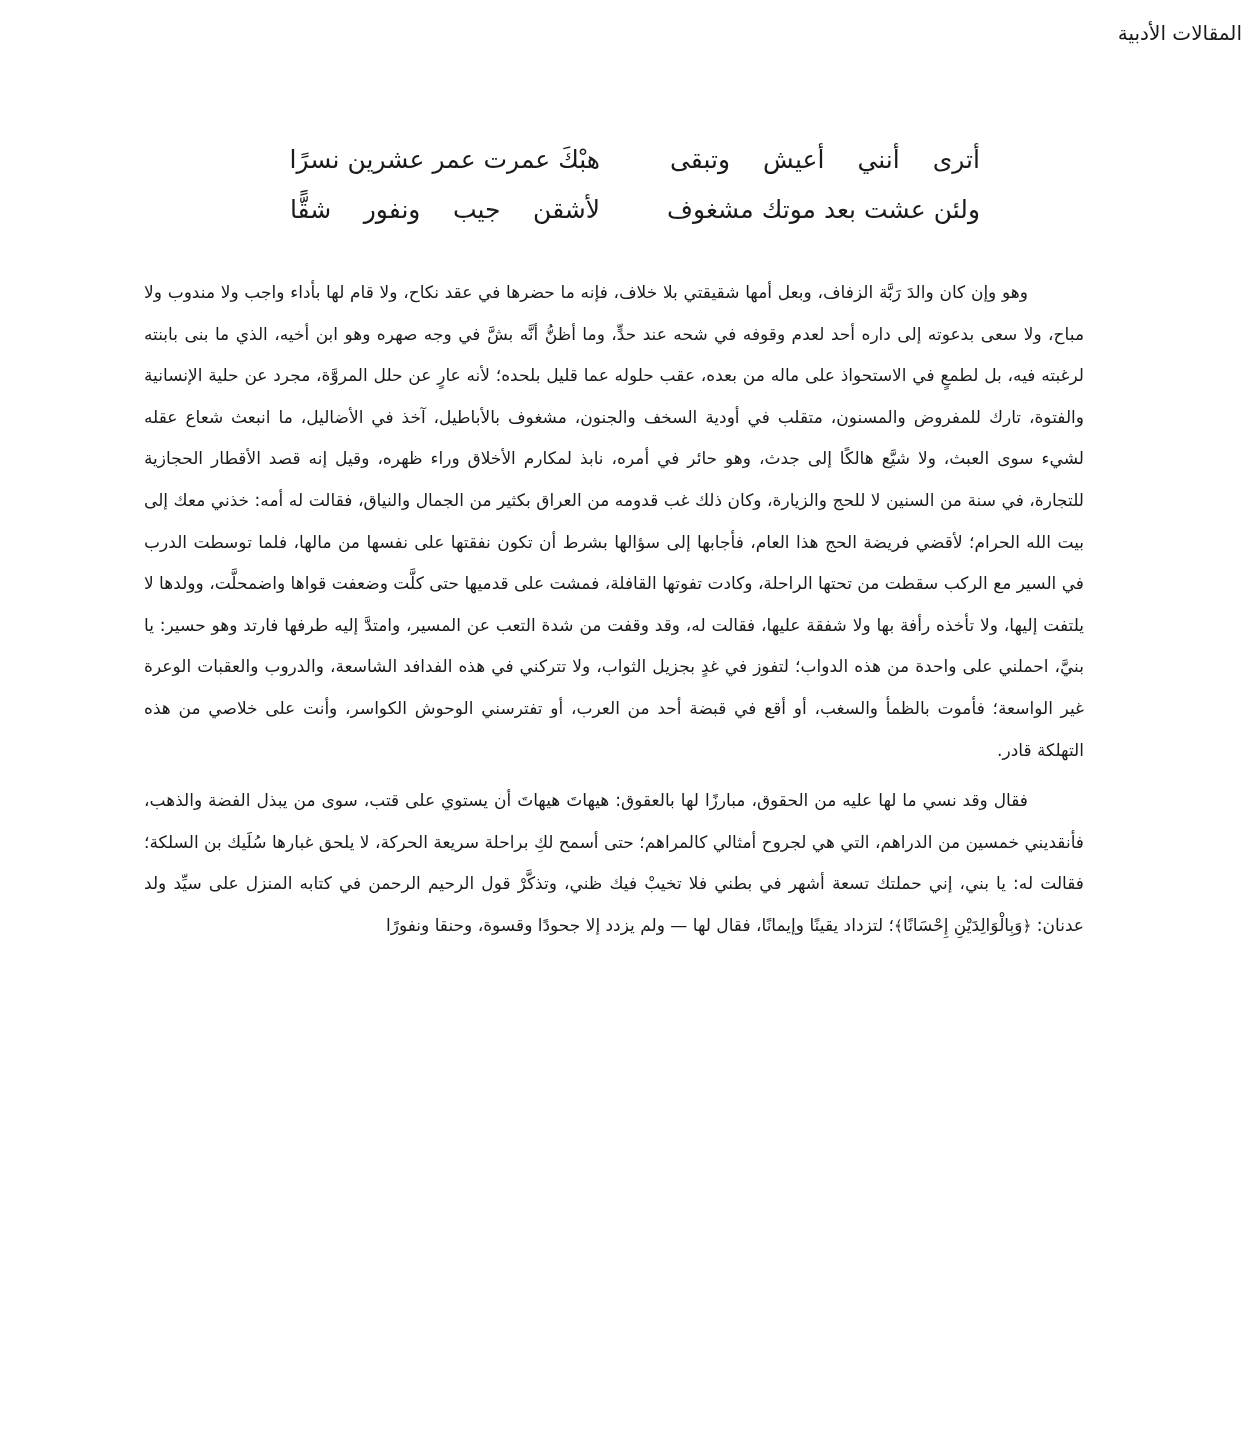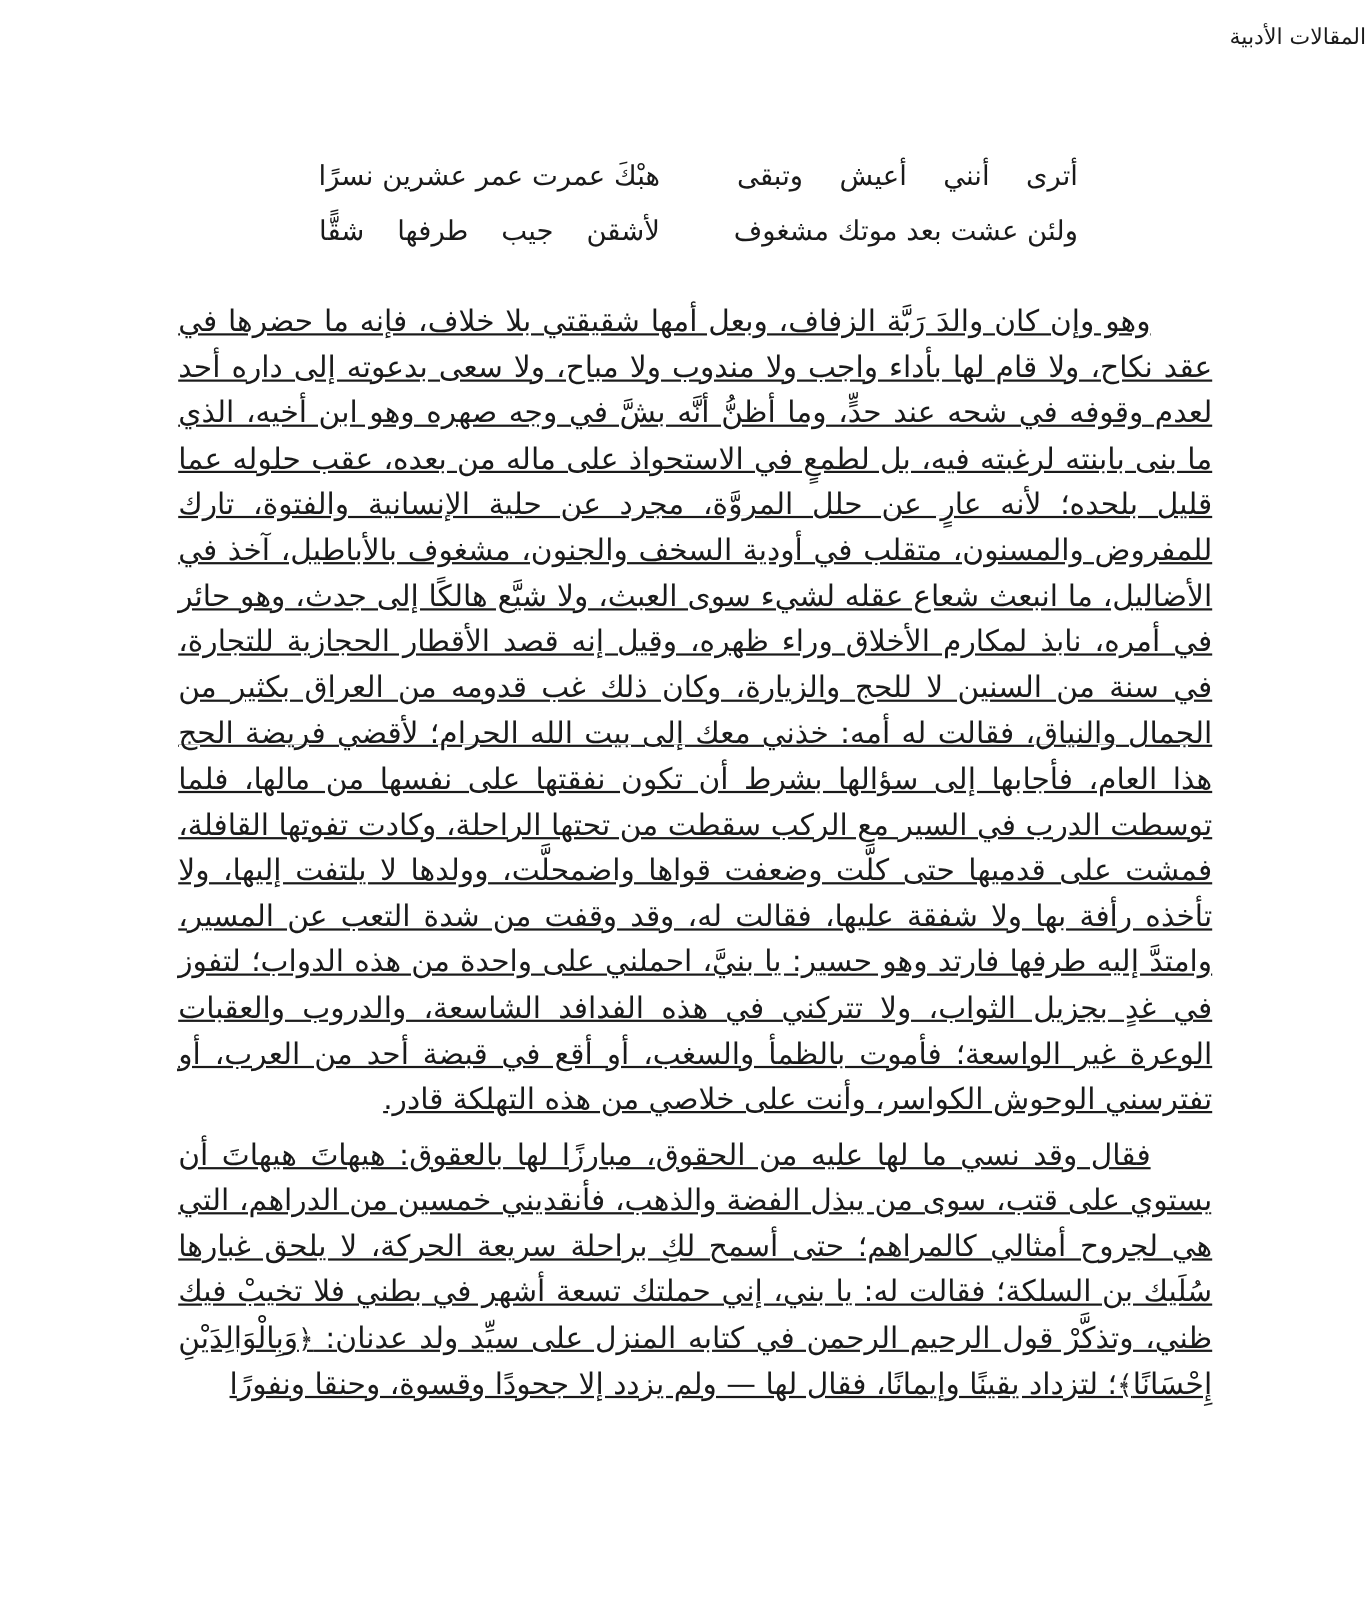--- a/index.html
+++ b/index.html
@@ -42,27 +42,26 @@
     }
     .hemistich {
       width: 310px;
       text-align: justify;
       text-align-last: justify;
       white-space: nowrap;
     }
     .body-text {
       position: absolute;
       top: 272px;
-      left: 162px;
+      left: 144px;
       width: 940px;
       direction: rtl;
-      font-size: 27px;
+      font-size: 17px;
       line-height: 41.6px;
       text-align: justify;
-      text-decoration: underline;
     }
     .paragraph {
       margin: 0 0 9px 0;
       text-indent: 56px;
     }
     .ornament {
       font-size: 0.9em;
     }
   </style>
 </head>
@@ -70,20 +69,20 @@
 
 <div class="running-header">المقالات الأدبية</div>
 
 <div class="poem">
   <div class="verse">
     <span class="hemistich">أترى أنني أعيش وتبقى</span>
     <span class="hemistich">هبْكَ عمرت عمر عشرين نسرًا</span>
   </div>
   <div class="verse">
     <span class="hemistich">ولئن عشت بعد موتك مشغوف</span>
-    <span class="hemistich">لأشقن جيب طرفها شقًّا</span>
+    <span class="hemistich">لأشقن جيب ونفور شقًّا</span>
   </div>
 </div>
 
 <div class="body-text">
   <p class="paragraph">وهو وإن كان والدَ رَبَّة الزفاف، وبعل أمها شقيقتي بلا خلاف، فإنه ما حضرها في عقد نكاح، ولا قام لها بأداء واجب ولا مندوب ولا مباح، ولا سعى بدعوته إلى داره أحد لعدم وقوفه في شحه عند حدٍّ، وما أظنُّ أنَّه بشَّ في وجه صهره وهو ابن أخيه، الذي ما بنى بابنته لرغبته فيه، بل لطمعٍ في الاستحواذ على ماله من بعده، عقب حلوله عما قليل بلحده؛ لأنه عارٍ عن حلل المروَّة، مجرد عن حلية الإنسانية والفتوة، تارك للمفروض والمسنون، متقلب في أودية السخف والجنون، مشغوف بالأباطيل، آخذ في الأضاليل، ما انبعث شعاع عقله لشيء سوى العبث، ولا شيَّع هالكًا إلى جدث، وهو حائر في أمره، نابذ لمكارم الأخلاق وراء ظهره، وقيل إنه قصد الأقطار الحجازية للتجارة، في سنة من السنين لا للحج والزيارة، وكان ذلك غب قدومه من العراق بكثير من الجمال والنياق، فقالت له أمه: خذني معك إلى بيت الله الحرام؛ لأقضي فريضة الحج هذا العام، فأجابها إلى سؤالها بشرط أن تكون نفقتها على نفسها من مالها، فلما توسطت الدرب في السير مع الركب سقطت من تحتها الراحلة، وكادت تفوتها القافلة، فمشت على قدميها حتى كلَّت وضعفت قواها واضمحلَّت، وولدها لا يلتفت إليها، ولا تأخذه رأفة بها ولا شفقة عليها، فقالت له، وقد وقفت من شدة التعب عن المسير، وامتدَّ إليه طرفها فارتد وهو حسير: يا بنيَّ، احملني على واحدة من هذه الدواب؛ لتفوز في غدٍ بجزيل الثواب، ولا تتركني في هذه الفدافد الشاسعة، والدروب والعقبات الوعرة غير الواسعة؛ فأموت بالظمأ والسغب، أو أقع في قبضة أحد من العرب، أو تفترسني الوحوش الكواسر، وأنت على خلاصي من هذه التهلكة قادر.</p>
   <p class="paragraph"><span>فقال وقد نسي ما لها عليه من الحقوق، مبارزًا لها بالعقوق: هيهاتَ هيهاتَ أن يستوي على قتب، سوى من يبذل الفضة والذهب، فأنقديني خمسين من الدراهم، التي هي لجروح أمثالي كالمراهم؛ حتى أسمح لكِ براحلة سريعة الحركة، لا يلحق غبارها سُلَيك بن السلكة؛ فقالت له: يا بني، إني حملتك تسعة أشهر في بطني فلا تخيبْ فيك ظني، وتذكَّرْ قول الرحيم الرحمن في كتابه المنزل على سيِّد ولد عدنان: </span><span class="ornament">﴿</span><span>وَبِالْوَالِدَيْنِ إِحْسَانًا</span><span class="ornament">﴾</span><span>؛ لتزداد يقينًا وإيمانًا، فقال لها — ولم يزدد إلا جحودًا وقسوة، وحنقا ونفورًا</span></p>
 </div>
 
 </body></html>

